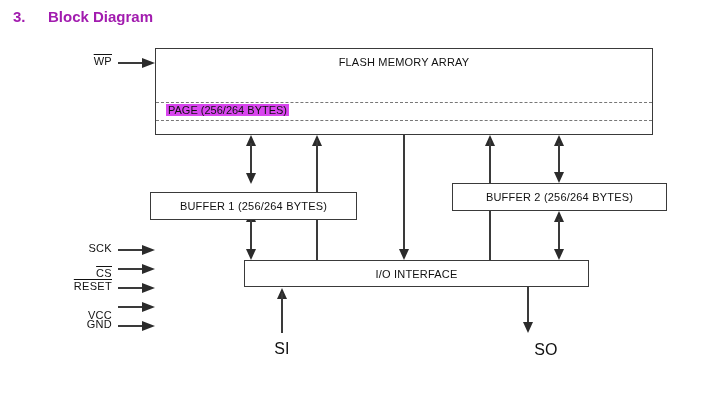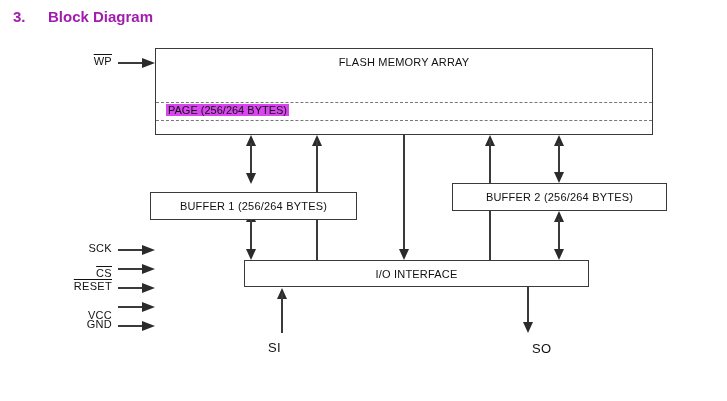--- a/index.html
+++ b/index.html
@@ -23,21 +23,21 @@
   .head-up { position:absolute; width:0; height:0; z-index:1;
     border-left:5px solid transparent; border-right:5px solid transparent;
     border-bottom:11px solid #2b2b2b; }
   .head-down { position:absolute; width:0; height:0; z-index:1;
     border-left:5px solid transparent; border-right:5px solid transparent;
     border-top:11px solid #2b2b2b; }
   .head-right { position:absolute; width:0; height:0; z-index:1;
     border-top:5px solid transparent; border-bottom:5px solid transparent;
     border-left:13px solid #2b2b2b; }
   .sig-lbl { position:absolute; left:40px; width:72px; text-align:right; font-size:11px; letter-spacing:0.3px; }
-  .pin-lbl { position:absolute; width:28px; font-size:13px; letter-spacing:0.3px; }
+  .pin-lbl { position:absolute; width:28px; text-align:center; font-size:16px; letter-spacing:0.3px; }
   .ov { text-decoration:overline; }
 </style>
 </head>
 <body>
 
 <div id="canvas">
 
   <div class="title-row">
     <span class="title-num">3.</span><span>Block Diagram</span>
   </div>

